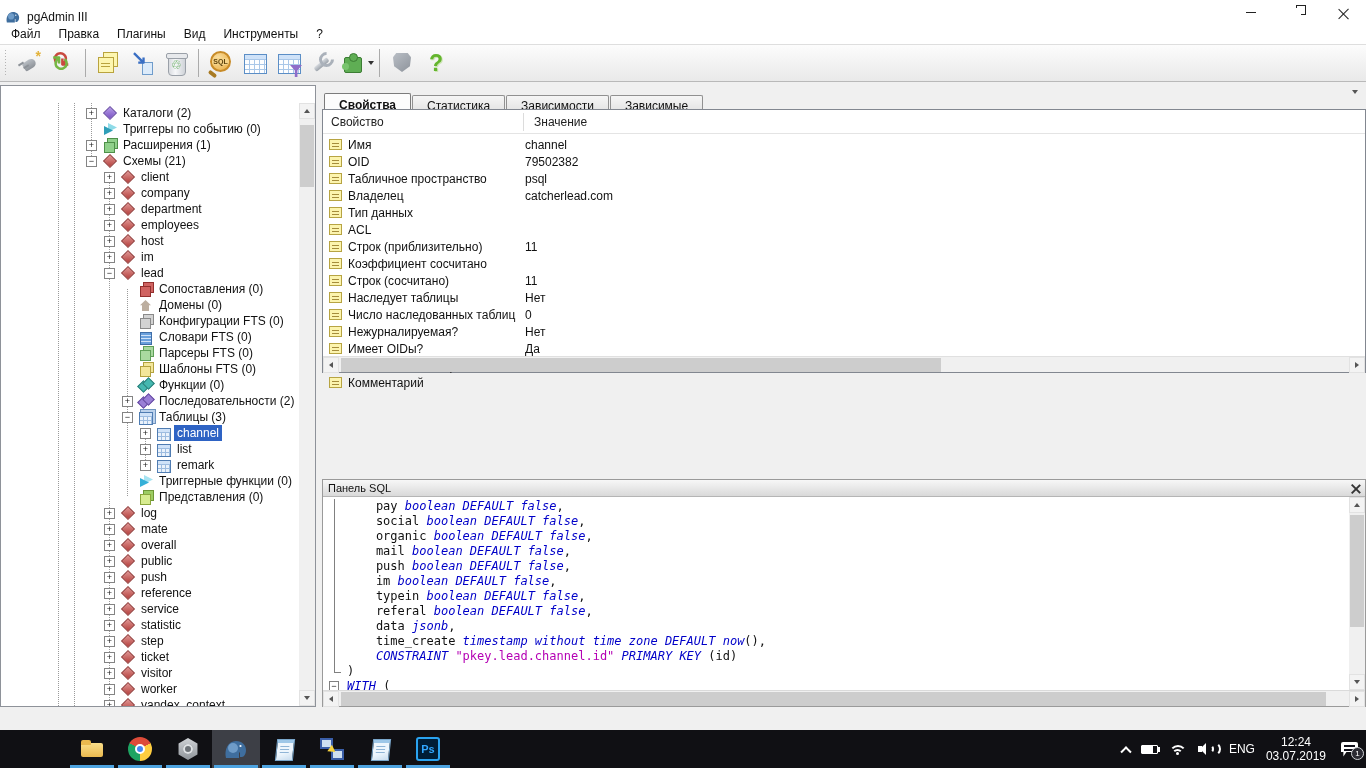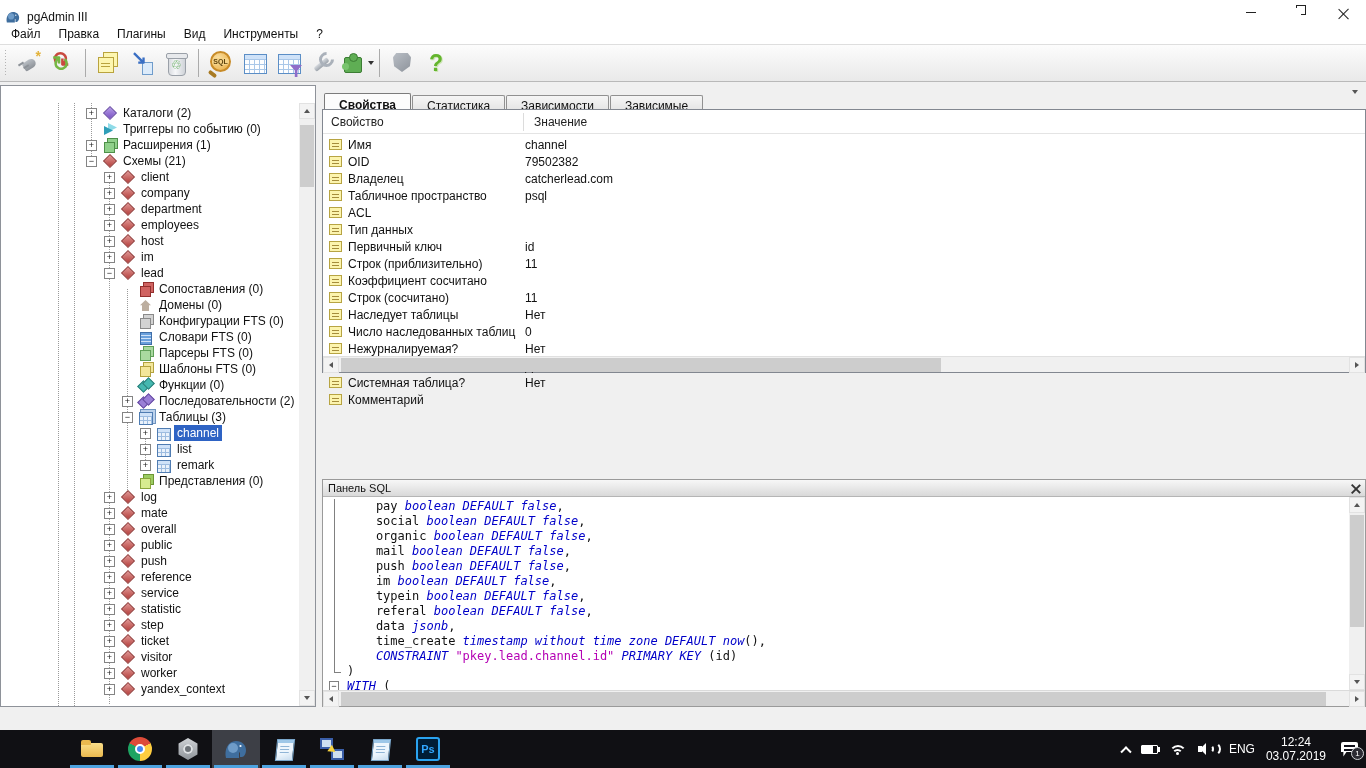--- a/index.html
+++ b/index.html
@@ -413,20 +413,25 @@
               <span class="ti grid"></span>
               <span class="tlabel">list</span>
             </div>
             <div class="trow" style="padding-left: 139px;">
               <span class="exp">+</span>
               <span class="ti grid"></span>
               <span class="tlabel">remark</span>
             </div>
             <div class="trow" style="padding-left: 121px;">
               <span class="exp noexp"></span>
+              <span class="ti arr c-cyan"></span>
+              <span class="tlabel">Триггерные функции (0)</span>
+            </div>
+            <div class="trow" style="padding-left: 121px;">
+              <span class="exp noexp"></span>
               <span class="ti cards c-lime"></span>
               <span class="tlabel">Представления (0)</span>
             </div>
             <div class="trow" style="padding-left: 103px;">
               <span class="exp">+</span>
               <span class="ti dmd c-red"></span>
               <span class="tlabel">log</span>
             </div>
             <div class="trow" style="padding-left: 103px;">
               <span class="exp">+</span>
@@ -518,42 +523,37 @@
               <span class="pname">Имя</span>
               <span class="pval">channel</span>
             </div>
             <div class="prow">
               <span class="pic"></span>
               <span class="pname">OID</span>
               <span class="pval">79502382</span>
             </div>
             <div class="prow">
               <span class="pic"></span>
+              <span class="pname">Табличное пространство</span>
+              <span class="pval">psql</span>
+            </div>
+            <div class="prow">
+              <span class="pic"></span>
               <span class="pname">Владелец</span>
               <span class="pval">catcherlead.com</span>
             </div>
             <div class="prow">
               <span class="pic"></span>
-              <span class="pname">Табличное пространство</span>
-              <span class="pval">psql</span>
+              <span class="pname">Тип данных</span>
+              <span class="pval"></span>
             </div>
             <div class="prow">
               <span class="pic"></span>
               <span class="pname">ACL</span>
               <span class="pval"></span>
-            </div>
-            <div class="prow">
-              <span class="pic"></span>
-              <span class="pname">Тип данных</span>
-              <span class="pval"></span>
-            </div>
-            <div class="prow">
-              <span class="pic"></span>
-              <span class="pname">Первичный ключ</span>
-              <span class="pval">id</span>
             </div>
             <div class="prow">
               <span class="pic"></span>
               <span class="pname">Строк (приблизительно)</span>
               <span class="pval">11</span>
             </div>
             <div class="prow">
               <span class="pic"></span>
               <span class="pname">Коэффициент сосчитано</span>
               <span class="pval"></span>

